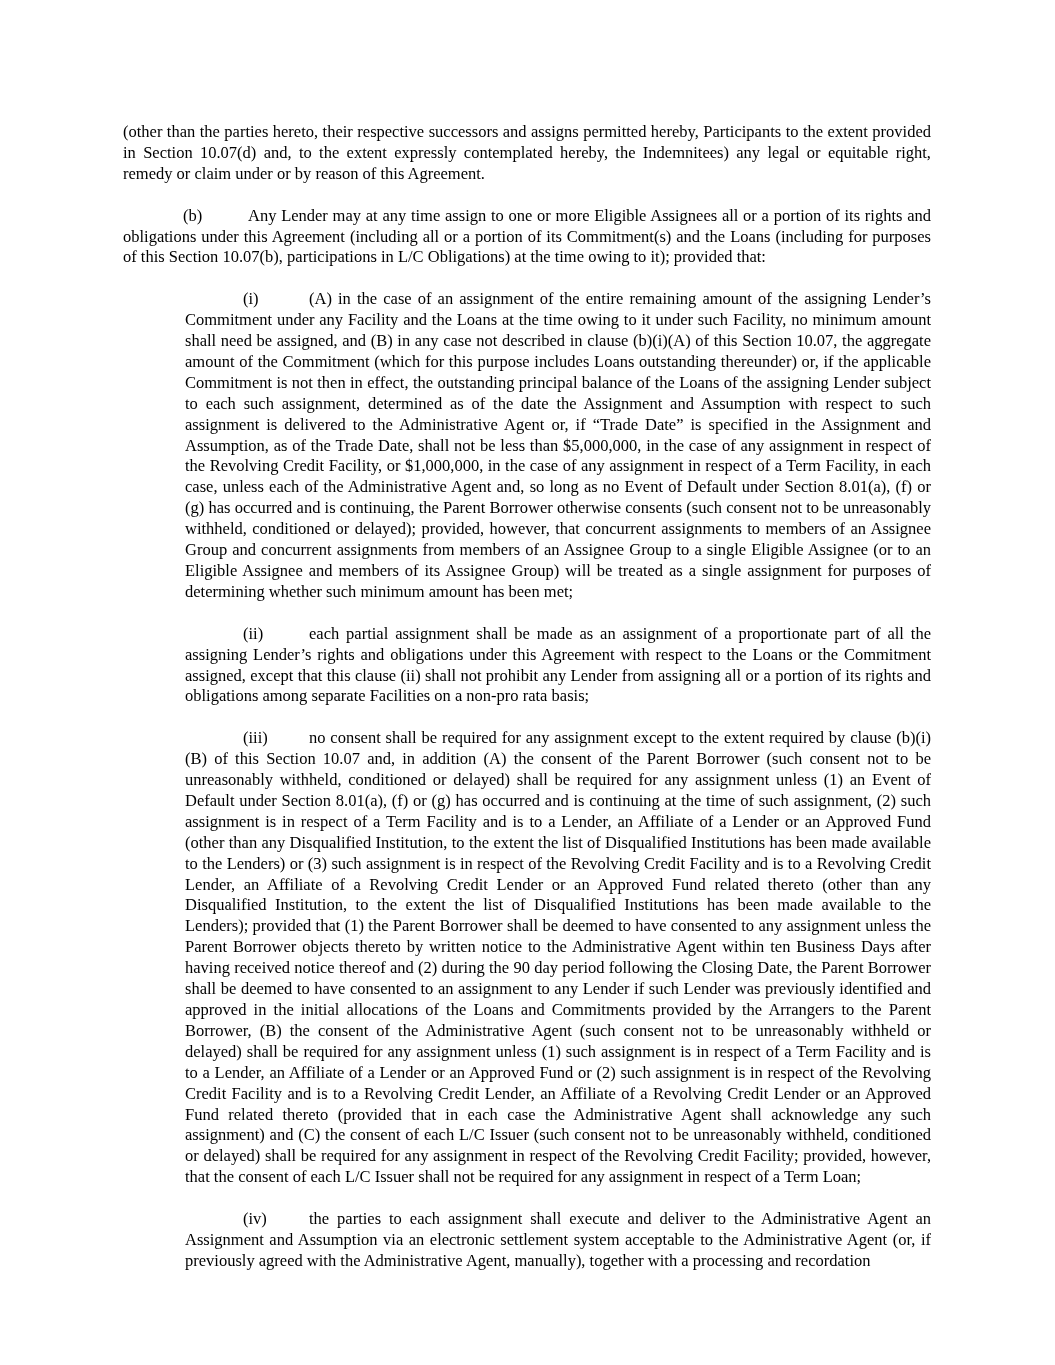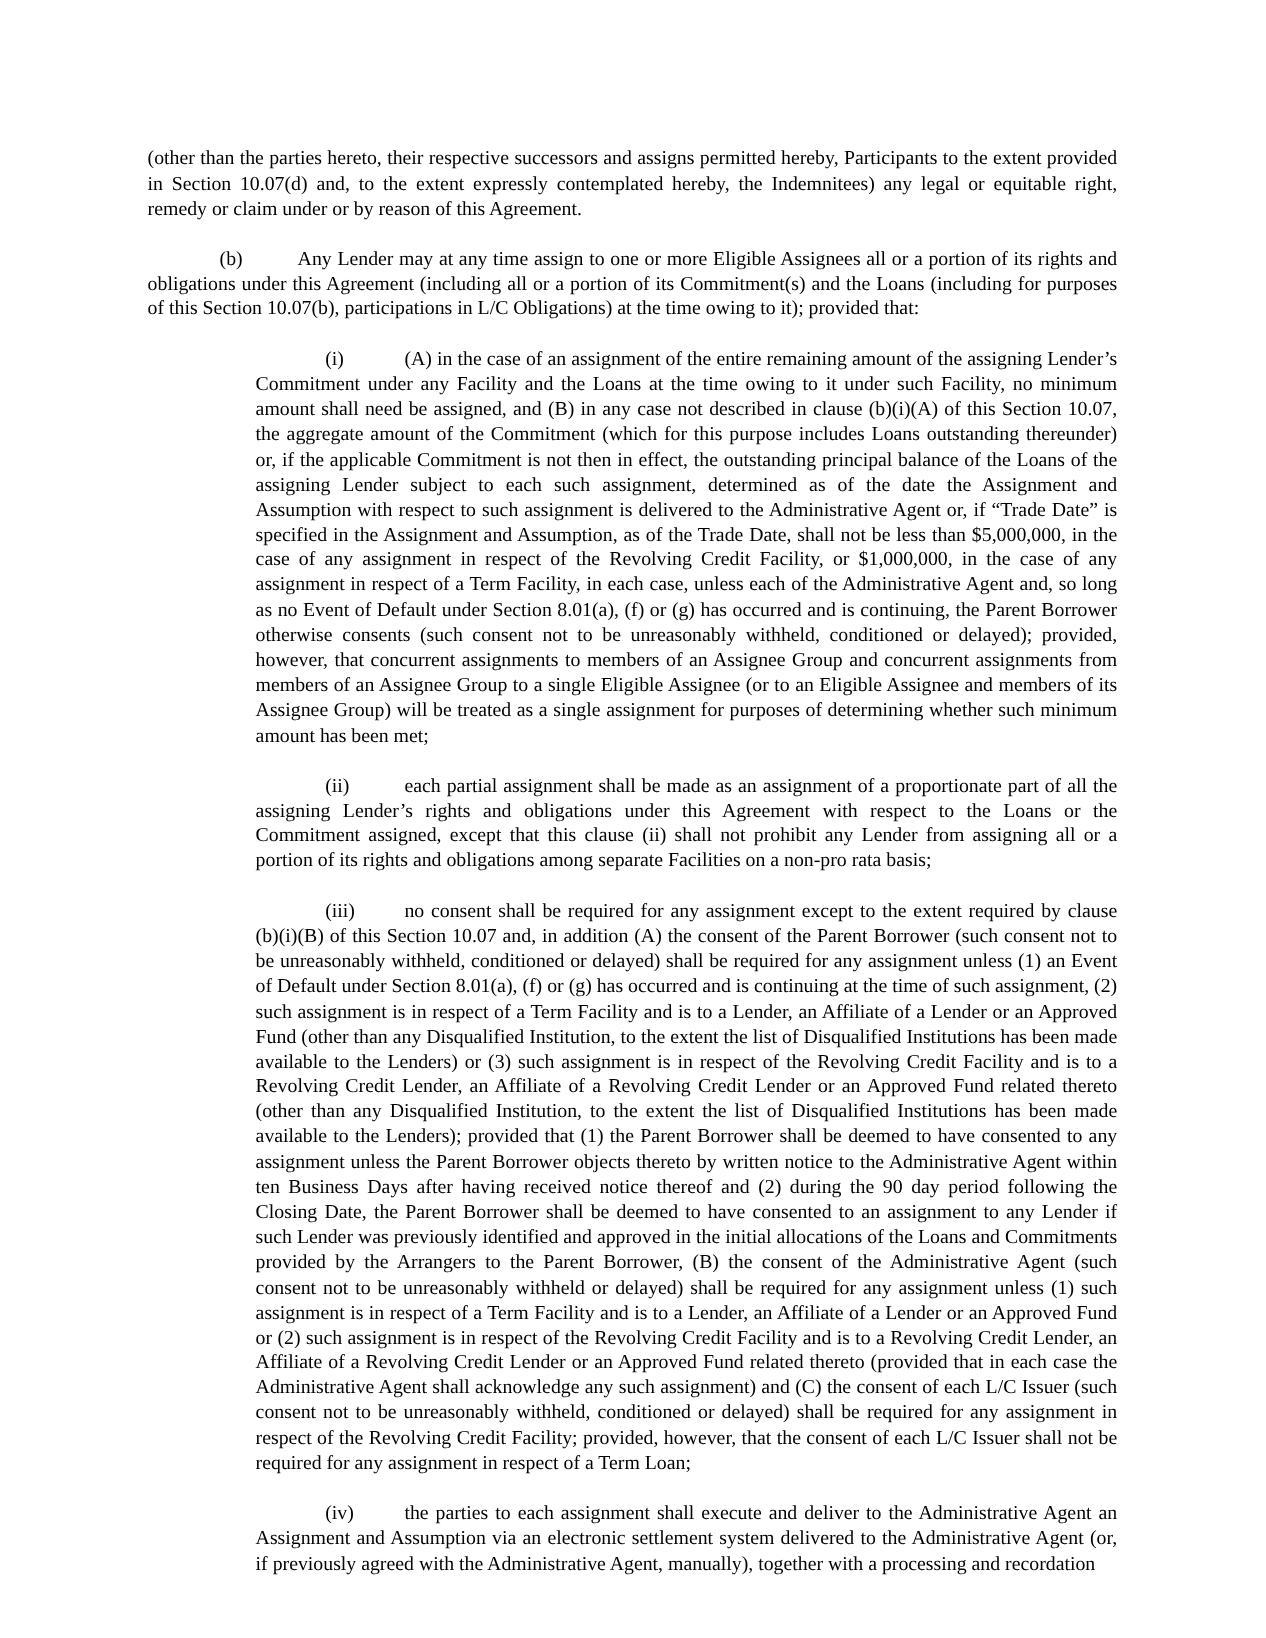--- a/index.html
+++ b/index.html
@@ -33,21 +33,21 @@
   .para.lvl1 {
     text-indent: 60px;
   }
   .para.lvl1 .plabel {
     display: inline-block;
     width: 65px;
     text-indent: 0;
   }
   
   .para.sub {
-    margin-left: 90px;
+    margin-left: 62px;
     text-indent: 58px;
   }
   .para.sub .plabel {
     display: inline-block;
     width: 66px;
     text-indent: 0;
   }
   .u {
   }
 </style>
@@ -59,15 +59,15 @@
   <p class="para cont"><span>(other than the parties hereto, their respective successors and assigns permitted hereby, Participants to the extent provided in Section 10.07(d) and, to the extent expressly contemplated hereby, the Indemnitees) any legal or equitable right, remedy or claim under or by reason of this Agreement.</span></p>
 
   <p class="para lvl1"><span class="plabel">(b)</span><span>Any Lender may at any time assign to one or more Eligible Assignees all or a portion of its rights and obligations under this Agreement (including all or a portion of its Commitment(s) and the Loans (including for purposes of this Section 10.07(b), participations in L/C Obligations) at the time owing to it); </span><span class="u">provided</span><span> that:</span></p>
 
   <p class="para sub"><span class="plabel">(i)</span><span>(A) in the case of an assignment of the entire remaining amount of the assigning Lender’s Commitment under any Facility and the Loans at the time owing to it under such Facility, no minimum amount shall need be assigned, and (B) in any case not described in clause (b)(i)(A) of this Section 10.07, the aggregate amount of the Commitment (which for this purpose includes Loans outstanding thereunder) or, if the applicable Commitment is not then in effect, the outstanding principal balance of the Loans of the assigning Lender subject to each such assignment, determined as of the date the Assignment and Assumption with respect to such assignment is delivered to the Administrative Agent or, if “Trade Date” is specified in the Assignment and Assumption, as of the Trade Date, shall not be less than $5,000,000, in the case of any assignment in respect of the Revolving Credit Facility, or $1,000,000, in the case of any assignment in respect of a Term Facility, in each case, unless each of the Administrative Agent and, so long as no Event of Default under Section 8.01(a), (f) or (g) has occurred and is continuing, the Parent Borrower otherwise consents (such consent not to be unreasonably withheld, conditioned or delayed); </span><span class="u">provided,</span><span> </span><span class="u">however,</span><span> that concurrent assignments to members of an Assignee Group and concurrent assignments from members of an Assignee Group to a single Eligible Assignee (or to an Eligible Assignee and members of its Assignee Group) will be treated as a single assignment for purposes of determining whether such minimum amount has been met;</span></p>
 
   <p class="para sub"><span class="plabel">(ii)</span><span>each partial assignment shall be made as an assignment of a proportionate part of all the assigning Lender’s rights and obligations under this Agreement with respect to the Loans or the Commitment assigned, except that this clause (ii) shall not prohibit any Lender from assigning all or a portion of its rights and obligations among separate Facilities on a non-pro rata basis;</span></p>
 
   <p class="para sub"><span class="plabel">(iii)</span><span>no consent shall be required for any assignment except to the extent required by clause (b)(i)(B) of this Section 10.07 and, in addition (A) the consent of the Parent Borrower (such consent not to be unreasonably withheld, conditioned or delayed) shall be required for any assignment unless (1) an Event of Default under Section 8.01(a), (f) or (g) has occurred and is continuing at the time of such assignment, (2) such assignment is in respect of a Term Facility and is to a Lender, an Affiliate of a Lender or an Approved Fund (other than any Disqualified Institution, to the extent the list of Disqualified Institutions has been made available to the Lenders) or (3) such assignment is in respect of the Revolving Credit Facility and is to a Revolving Credit Lender, an Affiliate of a Revolving Credit Lender or an Approved Fund related thereto (other than any Disqualified Institution, to the extent the list of Disqualified Institutions has been made available to the Lenders); </span><span class="u">provided</span><span> that (1) the Parent Borrower shall be deemed to have consented to any assignment unless the Parent Borrower objects thereto by written notice to the Administrative Agent within ten Business Days after having received notice thereof and (2) during the 90 day period following the Closing Date, the Parent Borrower shall be deemed to have consented to an assignment to any Lender if such Lender was previously identified and approved in the initial allocations of the Loans and Commitments provided by the Arrangers to the Parent Borrower, (B) the consent of the Administrative Agent (such consent not to be unreasonably withheld or delayed) shall be required for any assignment unless (1) such assignment is in respect of a Term Facility and is to a Lender, an Affiliate of a Lender or an Approved Fund or (2) such assignment is in respect of the Revolving Credit Facility and is to a Revolving Credit Lender, an Affiliate of a Revolving Credit Lender or an Approved Fund related thereto (</span><span class="u">provided</span><span> that in each case the Administrative Agent shall acknowledge any such assignment) and (C) the consent of each L/C Issuer (such consent not to be unreasonably withheld, conditioned or delayed) shall be required for any assignment in respect of the Revolving Credit Facility; </span><span class="u">provided,</span><span> </span><span class="u">however,</span><span> that the consent of each L/C Issuer shall not be required for any assignment in respect of a Term Loan;</span></p>
 
-  <p class="para sub"><span class="plabel">(iv)</span><span>the parties to each assignment shall execute and deliver to the Administrative Agent an Assignment and Assumption via an electronic settlement system delivered to the Administrative Agent (or, if previously agreed with the Administrative Agent, manually), together with a processing and recordation</span></p>
+  <p class="para sub"><span class="plabel">(iv)</span><span>the parties to each assignment shall execute and deliver to the Administrative Agent an Assignment and Assumption via an electronic settlement system acceptable to the Administrative Agent (or, if previously agreed with the Administrative Agent, manually), together with a processing and recordation</span></p>
 
 </div>
 
 </body></html>

